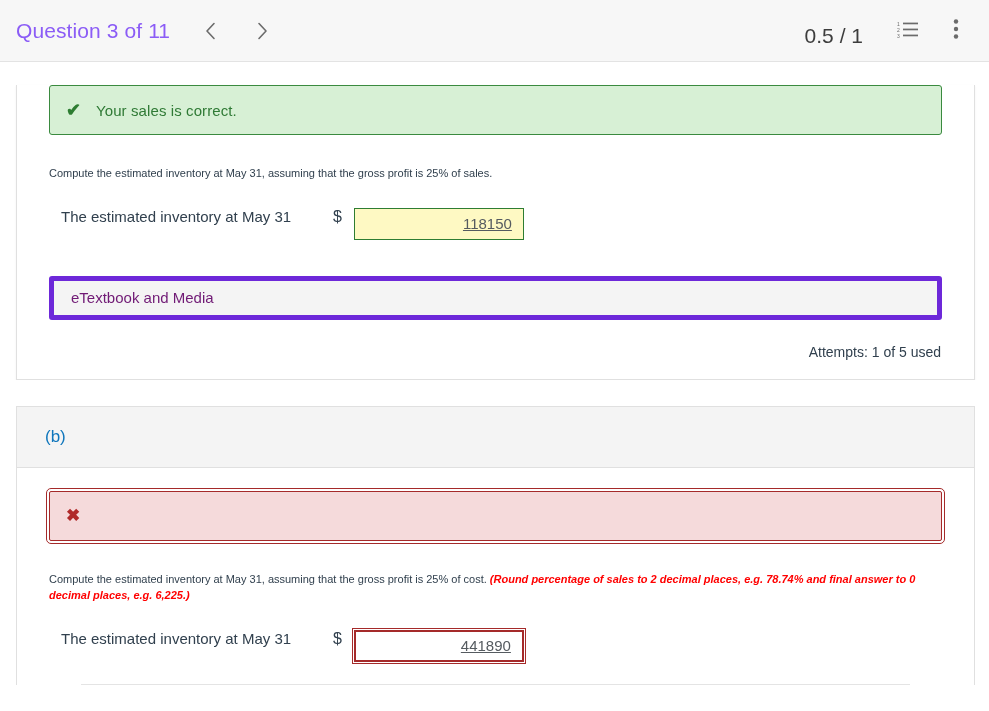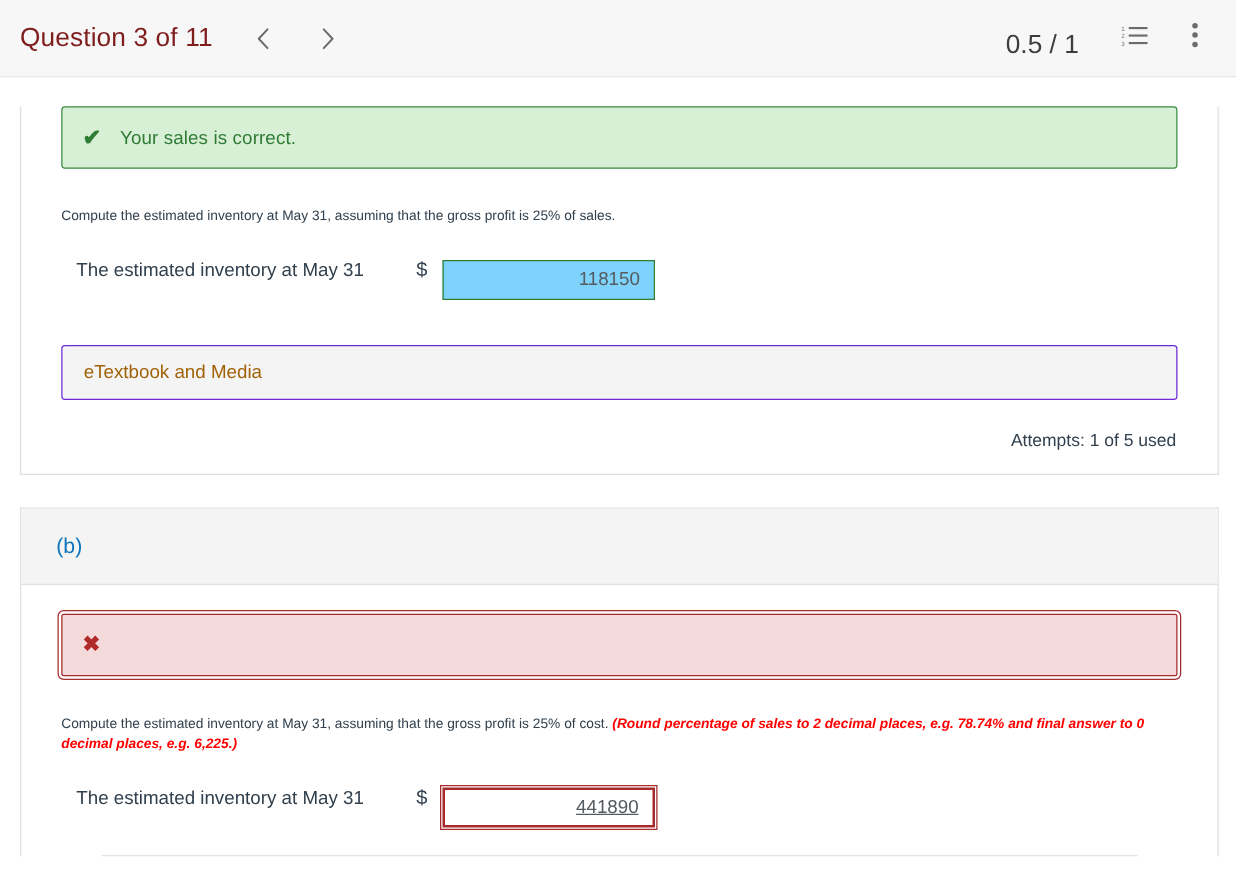--- a/index.html
+++ b/index.html
@@ -21,21 +21,21 @@
     height: 62px;
     background: #f7f7f7;
     border-bottom: 1px solid #e3e3e3;
     display: flex;
     align-items: center;
     box-sizing: border-box;
   }
   .q-title {
     margin-left: 16px;
     font-size: 21px;
-    color: #7f1d1d;
+    color: #8b5cf6;
     font-weight: 400;
     letter-spacing: .1px;
     white-space: nowrap;
   }
   .nav-arrows {
     display: flex;
     align-items: center;
     margin-left: 22px;
   }
   .nav-btn {
@@ -159,44 +159,45 @@
     height: 32px;
     box-sizing: border-box;
     font-family: "Liberation Sans", sans-serif;
     font-size: 15px;
     color: #555b60;
     text-align: right;
     padding: 0 11px;
   }
   .ans-input.correct {
     width: 170px;
-    background: #7dd3fc;
+    background: #fef9c3;
     border: 1px solid #2e7d32;
+    text-decoration: underline;
   }
   .ans-input.incorrect {
     width: 170px;
     background: #ffffff;
     border: 2px solid #a52a2a;
     outline: 1px solid #a52a2a;
     outline-offset: 1px;
     text-decoration: underline;
   }
 
   
   .etext {
     margin: 36px 0 0 0;
     height: 44px;
     background: #f4f4f4;
-    border: 1px solid #6d28d9;
+    border: 5px solid #6d28d9;
     border-radius: 3px;
     display: flex;
     align-items: center;
     padding-left: 17px;
     font-size: 15px;
-    color: #a16207;
+    color: #701a75;
     cursor: pointer;
     box-sizing: border-box;
   }
 
   .attempts {
     text-align: right;
     font-size: 14px;
     font-weight: normal;
     color: #31404e;
     margin-top: 24px;

